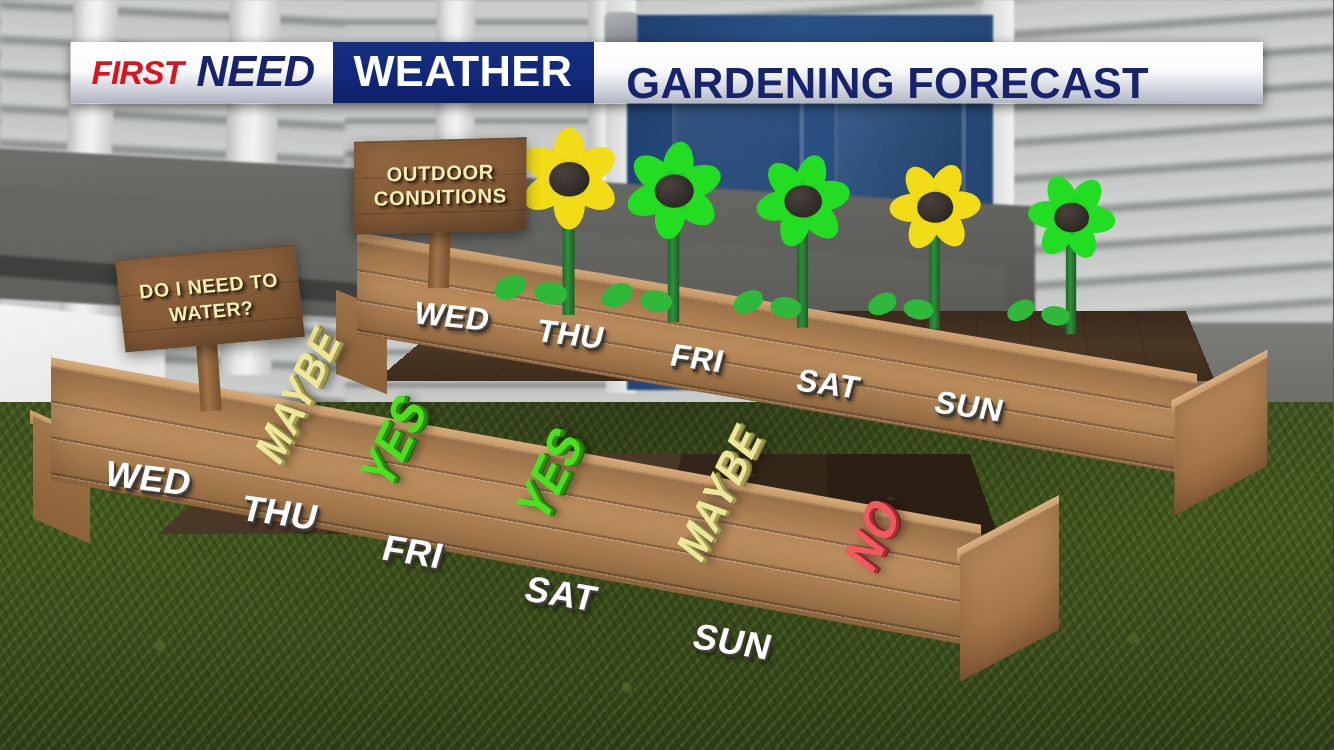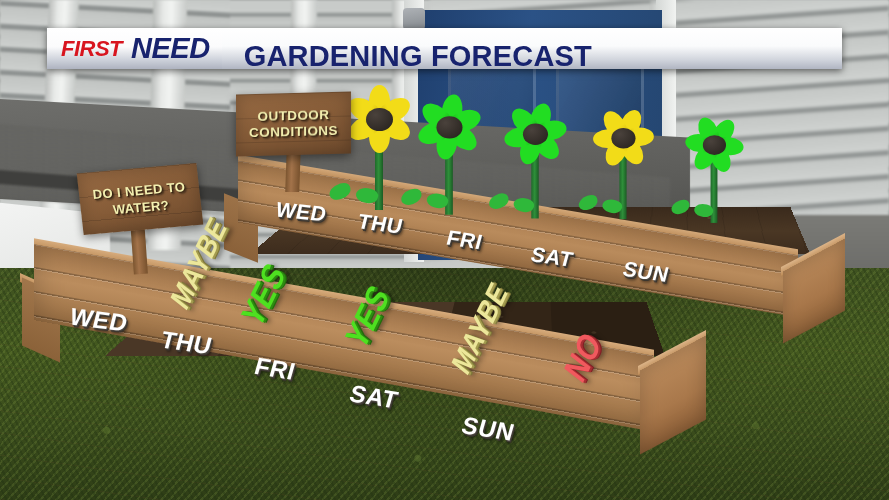--- a/index.html
+++ b/index.html
@@ -555,18 +555,21 @@
       <span>DO I NEED TO</span>
       <span>WATER?</span>
     </div>
   </div>
 
   <div id="banner">
     <div class="ban-left">
       <span class="ban-first">FIRST</span>
       <span class="ban-alert">NEED</span>
     </div>
+    <div class="ban-weather-box">
+      <span class="ban-weather">WEATHER</span>
+    </div>
     <div class="ban-right">
       <span class="ban-gard">GARDENING FORECAST</span>
     </div>
   </div>
 
 </div>
 
 </body></html>

